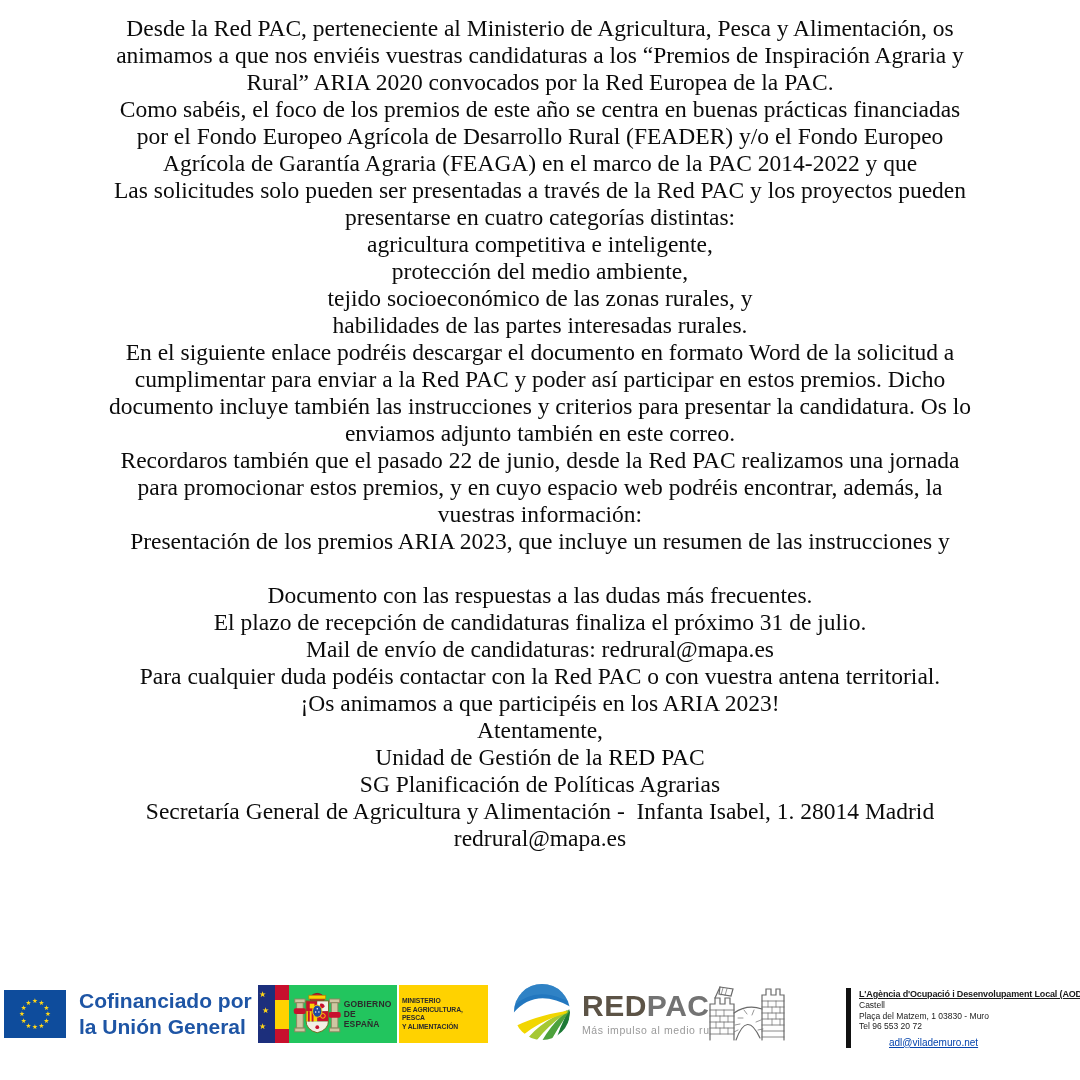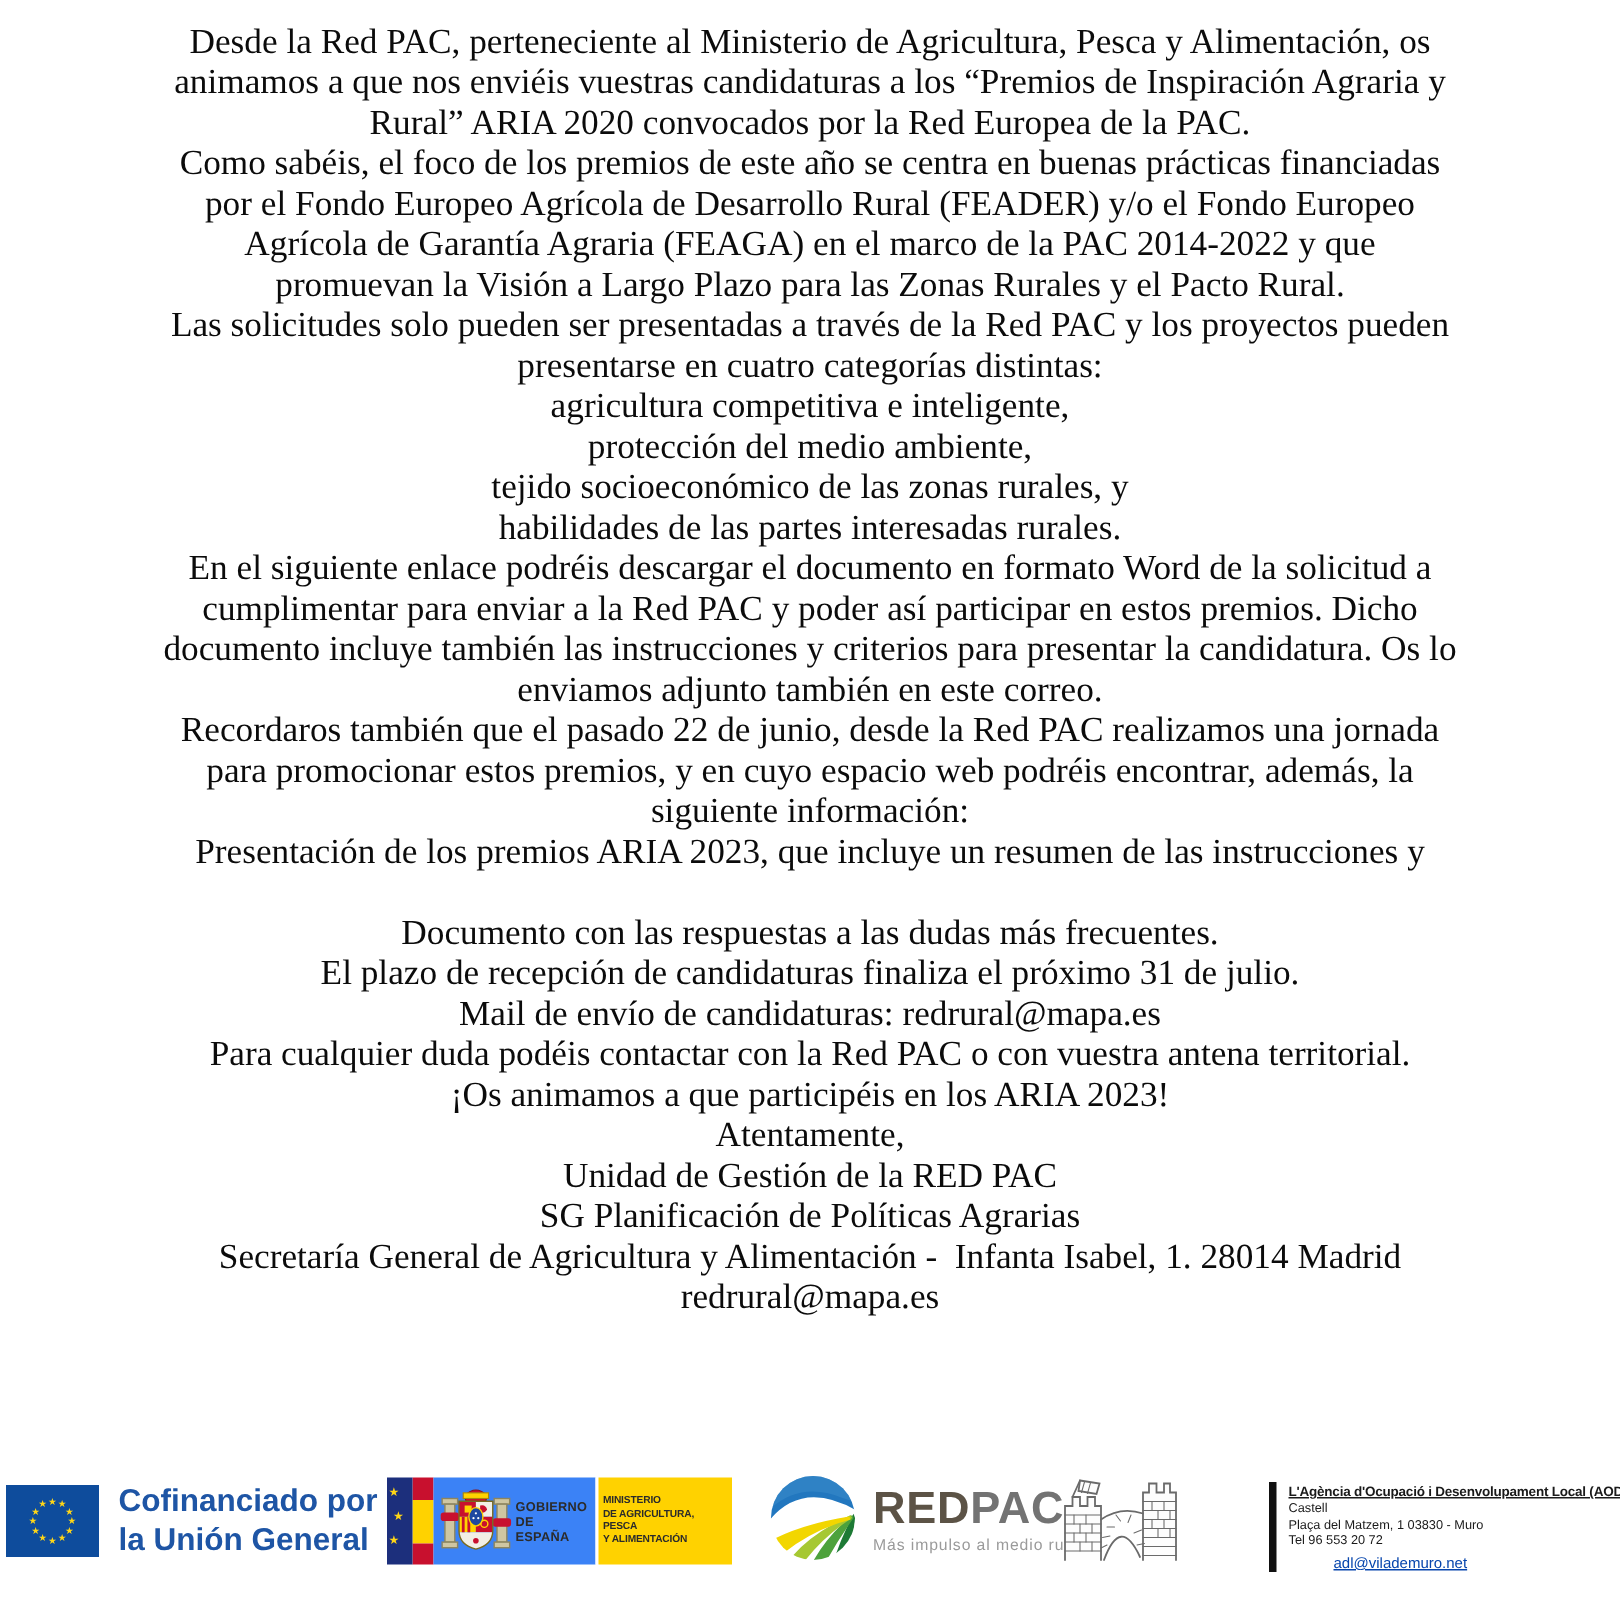--- a/index.html
+++ b/index.html
@@ -15,21 +15,21 @@
   .eu-logo{position:absolute;left:4px;top:8px;display:flex;align-items:center;}
   .eu-flag{width:62px;height:50px;display:block;}
   .eu-text{margin-left:13px;font-weight:bold;font-size:21px;line-height:26px;color:#1e55a5;}
   
   .gov-logo{position:absolute;left:258px;top:5px;width:230px;height:58px;display:flex;}
   .gov-eu-strip{width:18px;height:100%;background:#1c2f7c;position:relative;overflow:hidden;}
   .gov-eu-strip span{position:absolute;color:#ffd617;font-size:8px;line-height:8px;}
   .gov-es-strip{width:15px;height:100%;display:flex;flex-direction:column;}
   .gov-es-strip .r{background:#c8102e;flex:1;}
   .gov-es-strip .y{background:#ffd200;flex:2;}
-  .gov-main{background:#3b82f6;height:100%;display:flex;align-items:center;padding:0 4px 0 2px;}
+  .gov-main{background:#22c55e;height:100%;display:flex;align-items:center;padding:0 4px 0 2px;}
   .gov-name{font-size:8.5px;font-weight:bold;color:#2b2b2b;line-height:10px;letter-spacing:.2px;}
   .gov-sep{width:2px;height:100%;background:#ffffff;}
   .gov-ministry{background:#ffd200;height:100%;width:88px;display:flex;flex-direction:column;
                 justify-content:center;padding:0 3px;}
   .gov-ministry div{font-size:6.8px;font-weight:bold;color:#2b2b2b;line-height:8.5px;letter-spacing:-.1px;}
   
   .redpac-logo{position:absolute;left:513px;top:3px;display:flex;align-items:flex-start;}
   .redpac-circle{width:58px;height:58px;display:block;}
   .redpac-wordmark{margin-left:11px;margin-top:8px;}
   .redpac-word{font-size:30px;font-weight:bold;letter-spacing:.5px;line-height:30px;white-space:nowrap;}
@@ -51,34 +51,33 @@
 
 <div class="page">
 
   <div class="doc-text" id="doc-text">
       <div class="line">Desde la Red PAC, perteneciente al Ministerio de Agricultura, Pesca y Alimentación, os</div>
       <div class="line">animamos a que nos enviéis vuestras candidaturas a los “Premios de Inspiración Agraria y</div>
       <div class="line">Rural” ARIA 2020 convocados por la Red Europea de la PAC.</div>
       <div class="line">Como sabéis, el foco de los premios de este año se centra en buenas prácticas financiadas</div>
       <div class="line">por el Fondo Europeo Agrícola de Desarrollo Rural (FEADER) y/o el Fondo Europeo</div>
       <div class="line">Agrícola de Garantía Agraria (FEAGA) en el marco de la PAC 2014-2022 y que</div>
-      <div class="line">promuevan la Visión a Largo Plazo para las Zonas Rurales y el Pacto Rural.</div>
       <div class="line">Las solicitudes solo pueden ser presentadas a través de la Red PAC y los proyectos pueden</div>
       <div class="line">presentarse en cuatro categorías distintas:</div>
       <div class="line">agricultura competitiva e inteligente,</div>
       <div class="line">protección del medio ambiente,</div>
       <div class="line">tejido socioeconómico de las zonas rurales, y</div>
       <div class="line">habilidades de las partes interesadas rurales.</div>
       <div class="line">En el siguiente enlace podréis descargar el documento en formato Word de la solicitud a</div>
       <div class="line">cumplimentar para enviar a la Red PAC y poder así participar en estos premios. Dicho</div>
       <div class="line">documento incluye también las instrucciones y criterios para presentar la candidatura. Os lo</div>
       <div class="line">enviamos adjunto también en este correo.</div>
       <div class="line">Recordaros también que el pasado 22 de junio, desde la Red PAC realizamos una jornada</div>
       <div class="line">para promocionar estos premios, y en cuyo espacio web podréis encontrar, además, la</div>
-      <div class="line">siguiente información:</div>
+      <div class="line">vuestras información:</div>
       <div class="line">Presentación de los premios ARIA 2023, que incluye un resumen de las instrucciones y</div>
       <div class="line">&nbsp;</div>
       <div class="line">Documento con las respuestas a las dudas más frecuentes.</div>
       <div class="line">El plazo de recepción de candidaturas finaliza el próximo 31 de julio.</div>
       <div class="line">Mail de envío de candidaturas: redrural@mapa.es</div>
       <div class="line">Para cualquier duda podéis contactar con la Red PAC o con vuestra antena territorial.</div>
       <div class="line">¡Os animamos a que participéis en los ARIA 2023!</div>
       <div class="line">Atentamente,</div>
       <div class="line">Unidad de Gestión de la RED PAC</div>
       <div class="line">SG Planificación de Políticas Agrarias</div>

